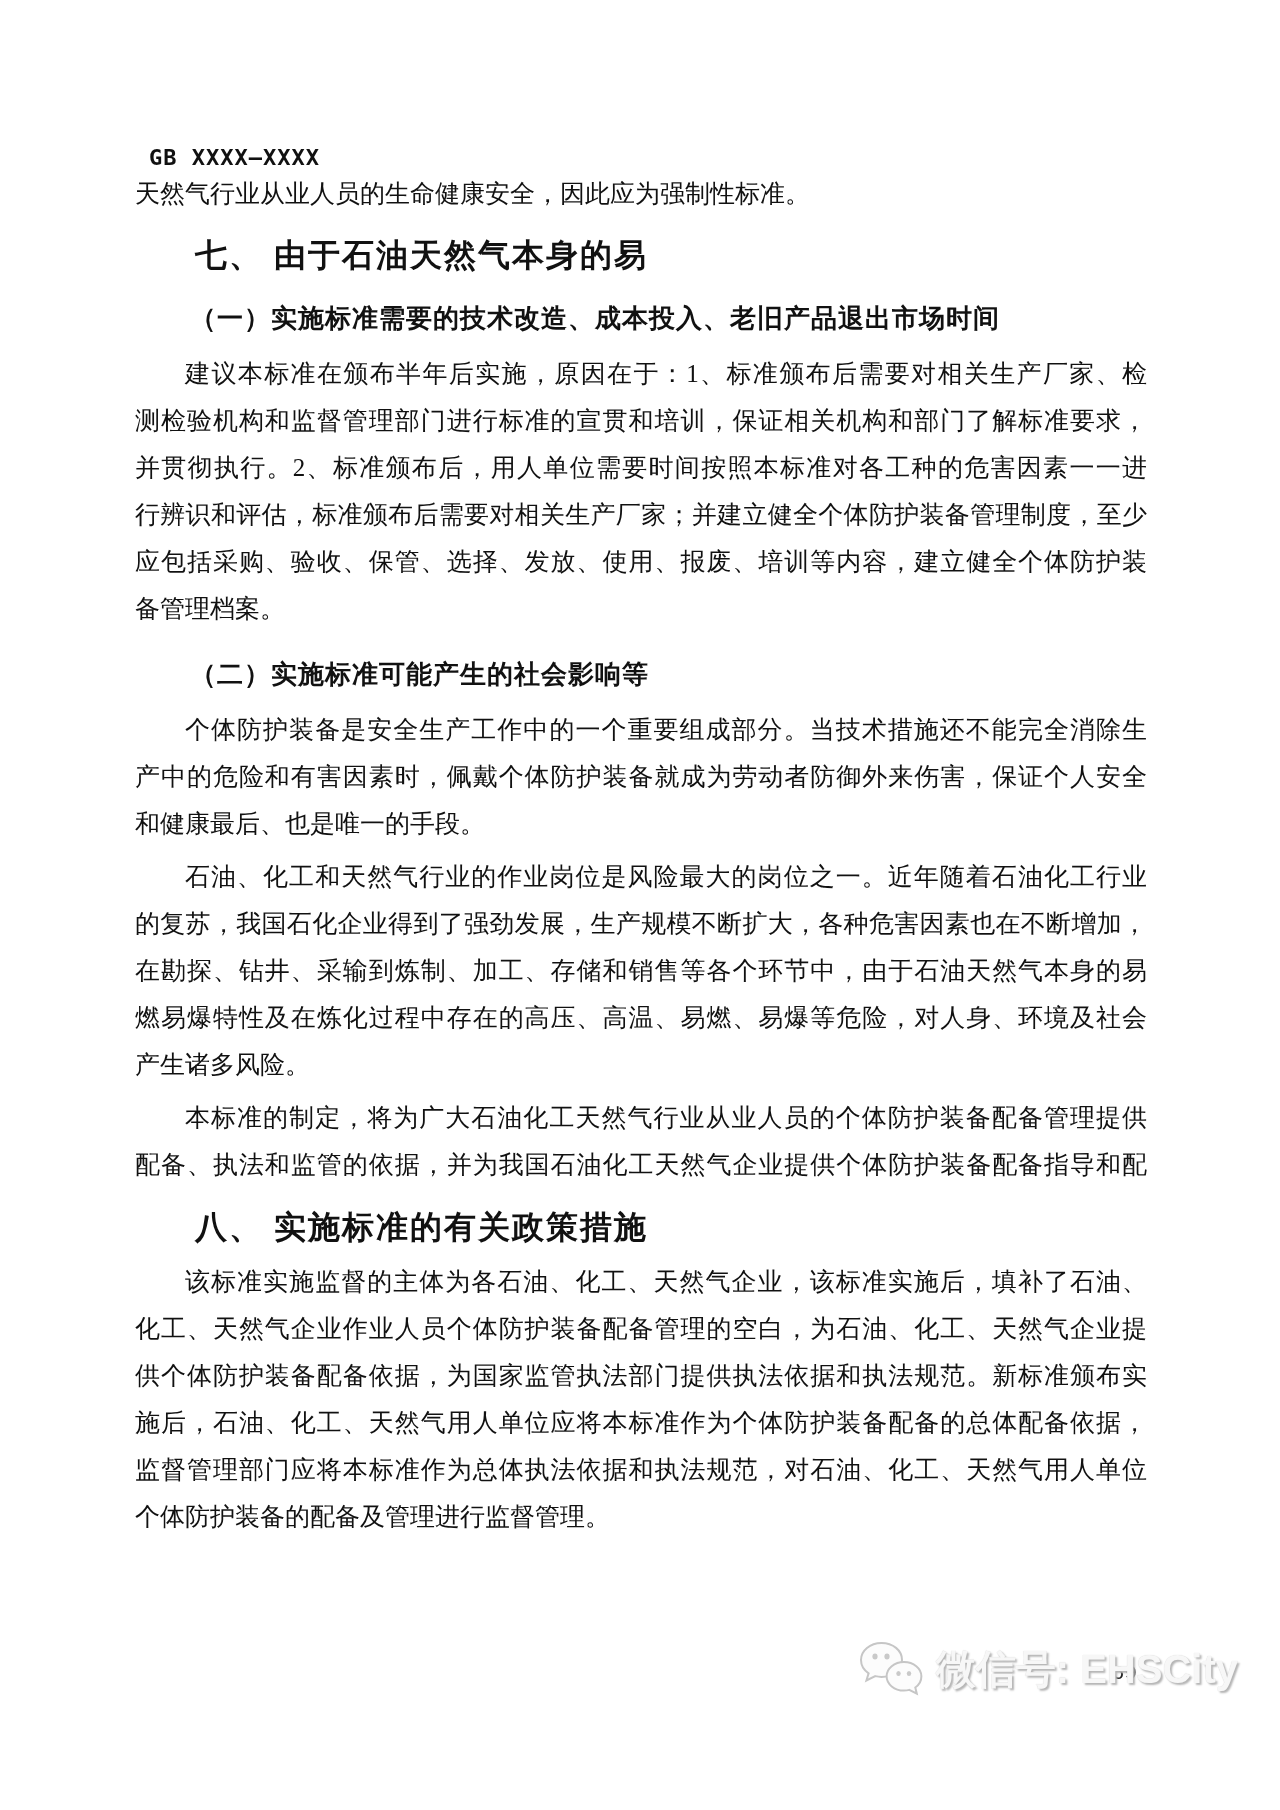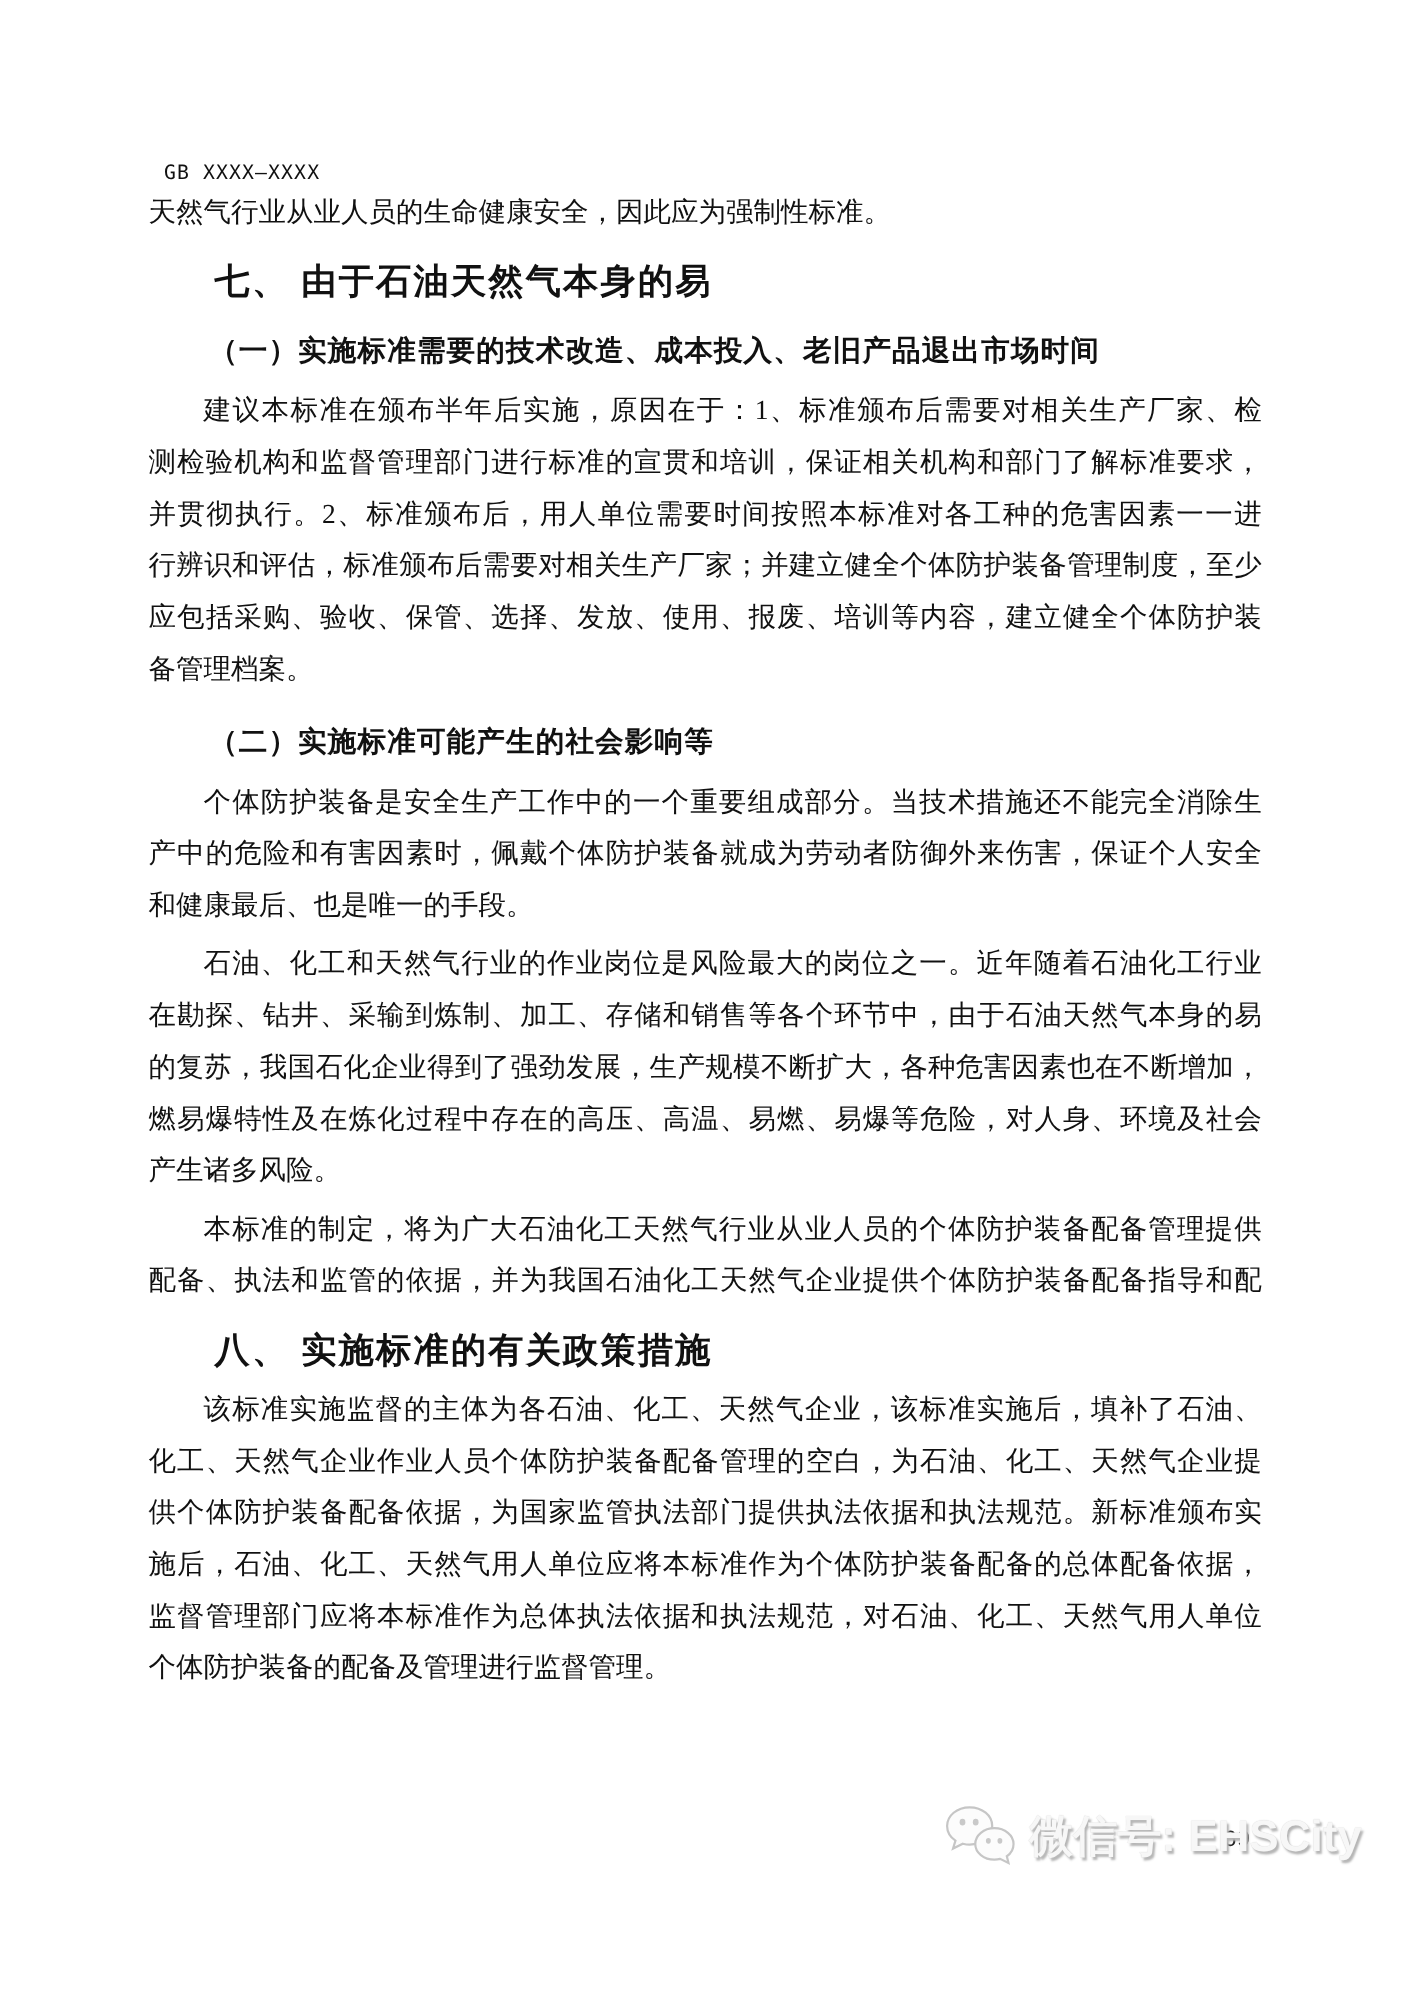--- a/index.html
+++ b/index.html
@@ -10,21 +10,21 @@
     color:#111;
     font-family:"Liberation Serif","DejaVu Serif",serif;
     overflow:hidden;
   }
   .content{
     position:absolute;
     left:135px;right:133px;top:146px;
   }
   .doc-header{
     font-family:"DejaVu Sans Mono","Liberation Mono",monospace;
-    font-size:18px;font-weight:400;letter-spacing:1px;
+    font-size:22px;font-weight:700;letter-spacing:1px;
     margin-left:14px;line-height:24px;
   }
   .intro-line{
     font-size:25px;line-height:44px;margin-top:2px;
   }
   .sec-heading{
     font-family:"Liberation Sans","DejaVu Sans",sans-serif;
     font-size:32px;font-weight:700;
     margin:18px 0 10px 0;padding-left:60px;
     letter-spacing:2px;line-height:42px;
@@ -81,22 +81,22 @@
           <div class="line last">备管理档案。</div>
         </div>
         <div class="sub-heading">（二）实施标准可能产生的社会影响等</div>
         <div class="para">
           <div class="line first">个体防护装备是安全生产工作中的一个重要组成部分。当技术措施还不能完全消除生</div>
           <div class="line">产中的危险和有害因素时，佩戴个体防护装备就成为劳动者防御外来伤害，保证个人安全</div>
           <div class="line last">和健康最后、也是唯一的手段。</div>
         </div>
         <div class="para">
           <div class="line first">石油、化工和天然气行业的作业岗位是风险最大的岗位之一。近年随着石油化工行业</div>
+          <div class="line">的复苏，我国石化企业得到了强劲发展，生产规模不断扩大，各种危害因素也在不断增加，</div>
           <div class="line">在勘探、钻井、采输到炼制、加工、存储和销售等各个环节中，由于石油天然气本身的易</div>
-          <div class="line">的复苏，我国石化企业得到了强劲发展，生产规模不断扩大，各种危害因素也在不断增加，</div>
           <div class="line">燃易爆特性及在炼化过程中存在的高压、高温、易燃、易爆等危险，对人身、环境及社会</div>
           <div class="line last">产生诸多风险。</div>
         </div>
         <div class="para">
           <div class="line first">本标准的制定，将为广大石油化工天然气行业从业人员的个体防护装备配备管理提供</div>
           <div class="line">配备、执法和监管的依据，并为我国石油化工天然气企业提供个体防护装备配备指导和配</div>
         </div>
         <div class="sec-heading">八、 实施标准的有关政策措施</div>
         <div class="para">
           <div class="line first">该标准实施监督的主体为各石油、化工、天然气企业，该标准实施后，填补了石油、</div>

